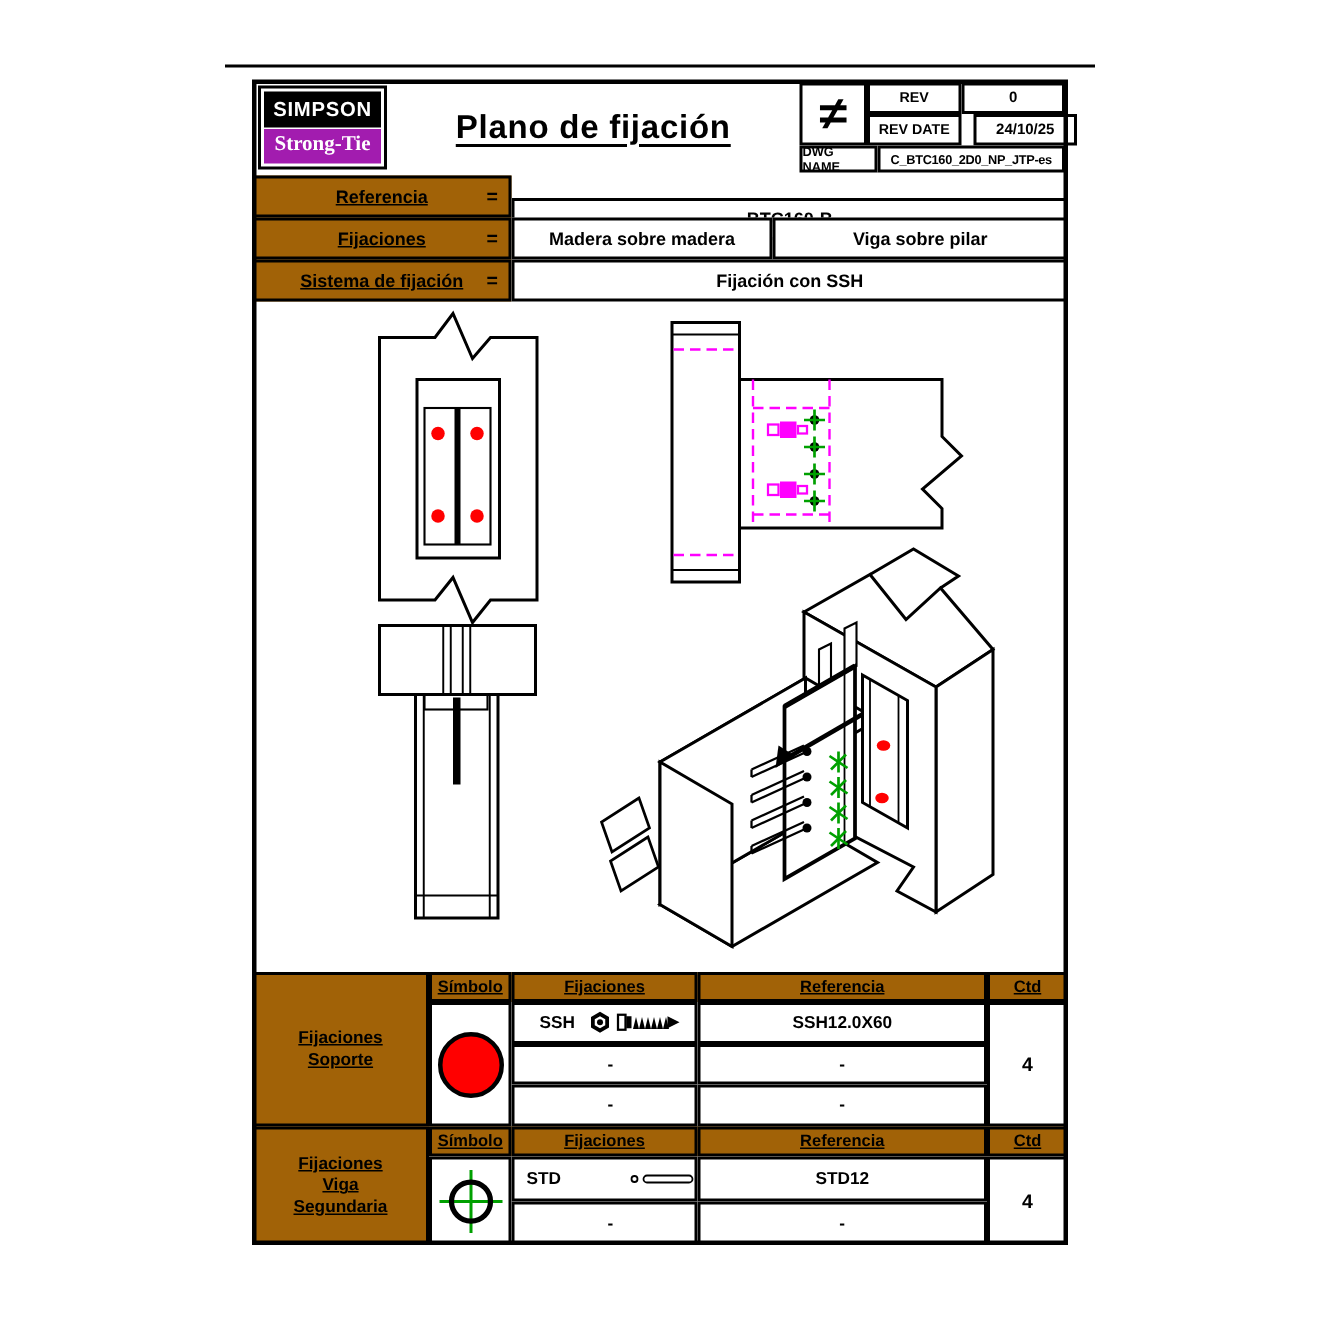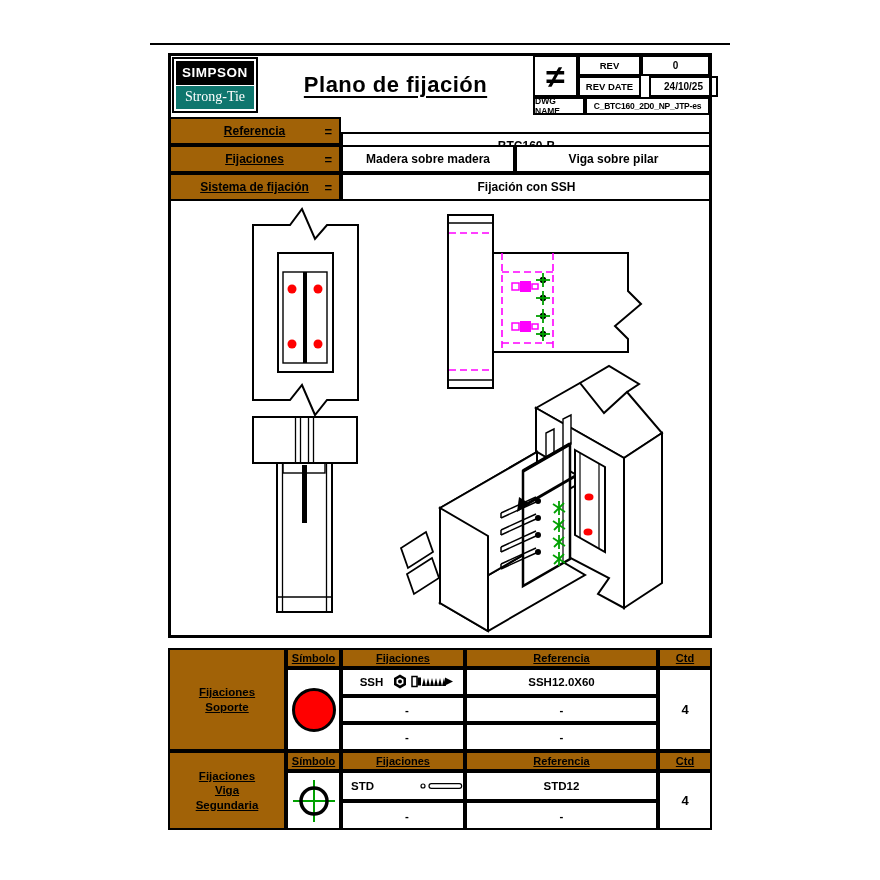--- a/index.html
+++ b/index.html
@@ -1,34 +1,34 @@
 <!DOCTYPE html>
 <html><head>
 <meta charset="utf-8">
 <style>
   html,body{margin:0;padding:0;background:#fff;}
   body{width:880px;height:880px;position:relative;font-family:"Liberation Sans",sans-serif;color:#000;}
   .sheet{position:absolute;left:0;top:0;width:880px;height:880px;}
   .topline{position:absolute;left:150px;top:43px;width:580px;height:2px;background:#000;}
-  .frame{position:absolute;left:168px;top:53px;width:544px;height:585px;}
+  .frame{position:absolute;left:168px;top:53px;width:544px;height:777px;}
   .frame-border{position:absolute;inset:0;border:3px solid #000;pointer-events:none;}
   .abs{position:absolute;box-sizing:border-box;}
   .cell{position:absolute;box-sizing:border-box;border:2px solid #000;display:flex;align-items:center;justify-content:center;background:#fff;}
   .cell.thick{border-width:2.5px;}
   .gray{background:#a16207;text-decoration:underline;}
   .title-text{font-size:22px;font-weight:bold;text-decoration:underline;text-underline-offset:4px;letter-spacing:0.5px;}
   .neq{font-size:34px;font-weight:bold;line-height:1;transform:scaleY(0.9);}
   .small-label{font-size:9.5px;font-weight:bold;}
   .small-val{font-size:10px;font-weight:bold;}
   .dwg-val{font-size:8.5px;font-weight:bold;letter-spacing:-0.2px;}
   .ref-label{font-size:12px;font-weight:bold;}
   .eq-sign{position:absolute;right:7px;top:50%;transform:translateY(-50%);font-size:13px;font-weight:bold;}
   .logo-box{position:absolute;left:4px;top:4px;width:86px;height:56px;border:2px solid #000;box-sizing:border-box;background:#fff;padding:2px;display:flex;flex-direction:column;gap:1px;}
   .logo-black{flex:1;background:#000;color:#fff;display:flex;align-items:center;justify-content:center;font-size:13.5px;font-weight:bold;letter-spacing:0.5px;}
-  .logo-red{flex:1;background:#0f766e;color:#fff;display:flex;align-items:center;justify-content:center;font-family:"Liberation Serif",serif;font-size:14px;font-weight:normal;}
+  .logo-red{flex:1;background:#a21caf;color:#fff;display:flex;align-items:center;justify-content:center;font-family:"Liberation Serif",serif;font-size:14px;font-weight:bold;}
   .hdr{font-size:11px;font-weight:bold;}
   .body-txt{font-size:11.5px;font-weight:bold;}
   .group-label{display:flex;flex-direction:column;align-items:center;justify-content:center;line-height:1.25;font-size:11.5px;font-weight:bold;}
   .fix-cell{justify-content:center;padding-left:8px;gap:9px;}
   .qty{font-size:13px;font-weight:bold;}
   .red-circle{width:38px;height:38px;border-radius:50%;background:#ff0000;border:3px solid #000;}
   svg{display:block;}
 </style>
 </head>
 <body>

